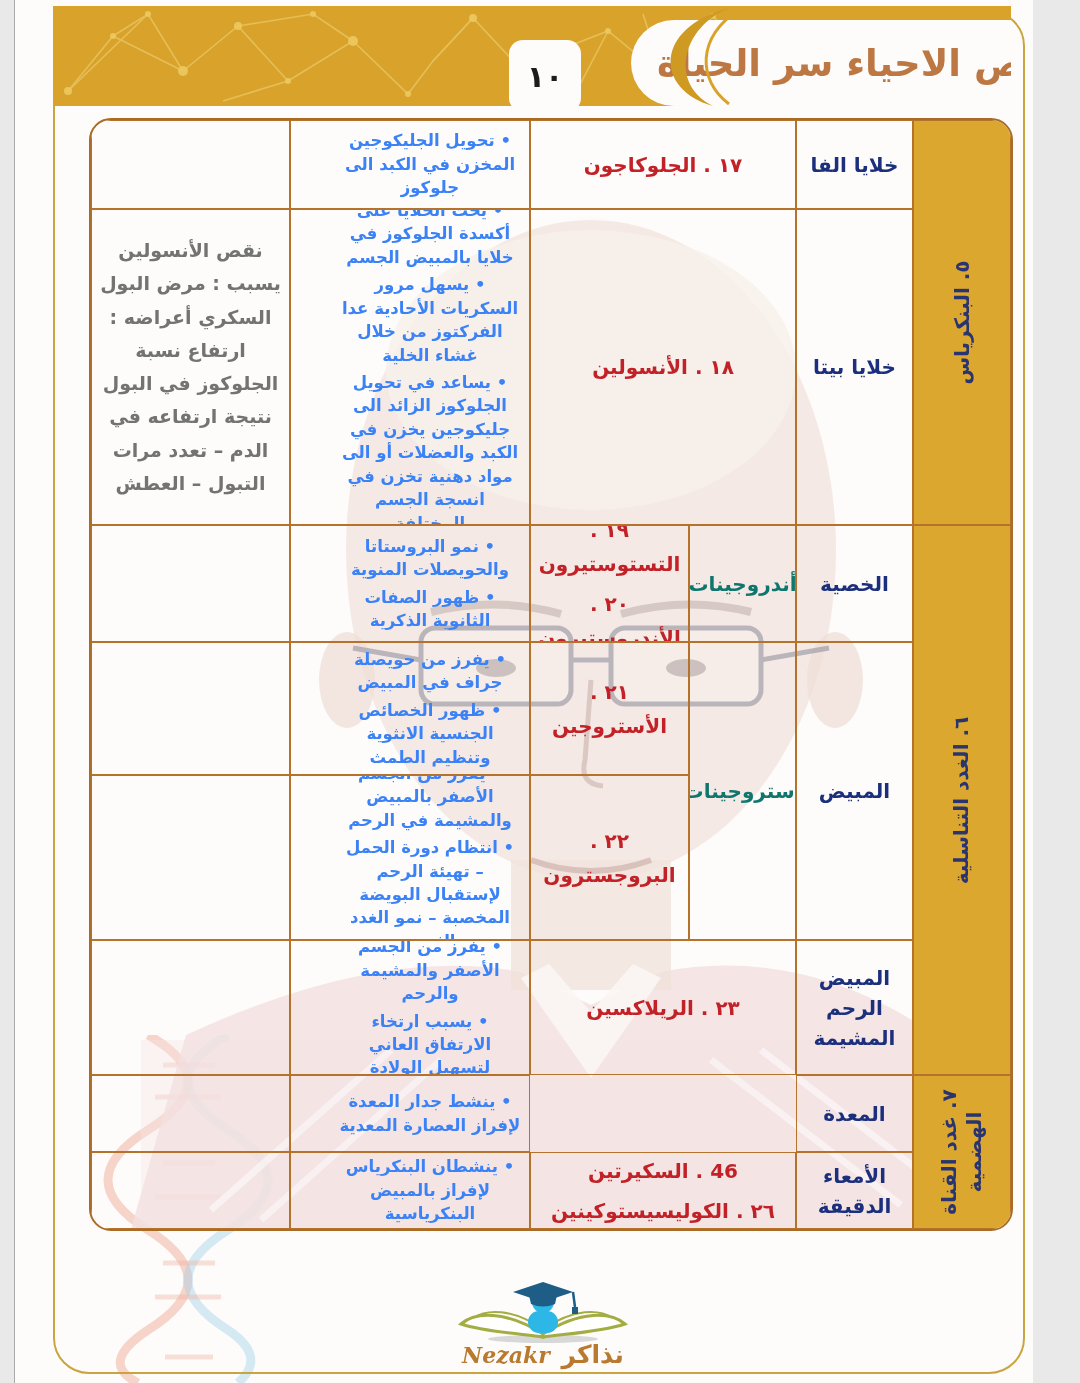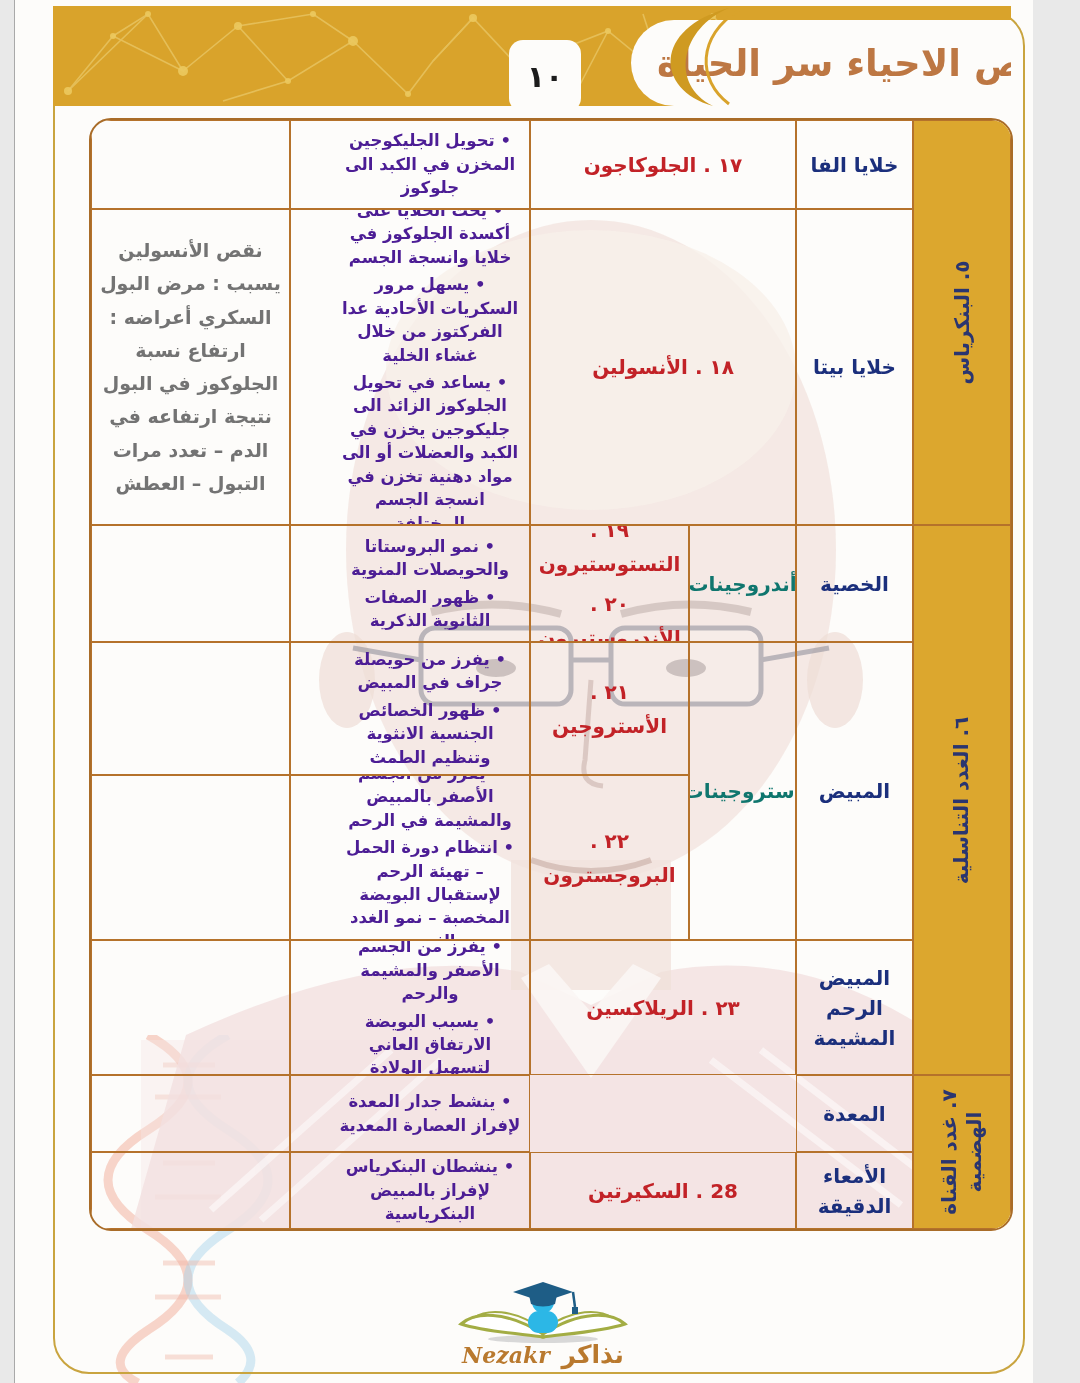--- a/index.html
+++ b/index.html
@@ -55,21 +55,21 @@
   }
   .side{background:#dca72e;}
   .vlabel{
     transform:rotate(-90deg);color:#2a3570;font-weight:bold;font-size:20px;
     white-space:nowrap;line-height:1.25;
   }
   .vlabel.wrap{white-space:normal;width:152px;text-align:center;}
   .gland{color:#1b2f7c;font-weight:bold;font-size:20px;line-height:1.5;}
   .group{color:#0f766e;font-weight:bold;font-size:20px;}
   .hormone{color:#c22227;font-weight:bold;font-size:20px;line-height:1.7;}
-  .funcs{color:#4c1d95;font-weight:bold;font-size:16.5px;line-height:1.42;direction:rtl;padding-left:48px;}
+  .funcs{color:#3b82f6;font-weight:bold;font-size:16.5px;line-height:1.42;direction:rtl;padding-left:48px;}
   .funcs .line{margin:2px 0;}
   .hormone .line{margin:3px 0;}
   .note{color:#737373;font-weight:bold;font-size:19px;line-height:1.75;direction:rtl;}
   .logo{
     position:absolute;left:408px;top:1280px;width:240px;height:92px;z-index:2;
     display:flex;flex-direction:column;align-items:center;text-align:center;
   }
   .brand{direction:rtl;color:#b9792e;font-weight:bold;margin-top:-4px;}
   .brand .ar{font-size:25px;}
   .brand .en{font-size:22px;font-style:italic;font-family:"DejaVu Serif",serif;margin-right:6px;}
@@ -197,46 +197,47 @@
       <div class="cell hormone" style="grid-column:3/5;grid-row:1">١٧ .   الجلوكاجون</div>
       <div class="cell hormone" style="grid-column:3/5;grid-row:2">١٨ . الأنسولين</div>
       <div class="cell hormone" style="grid-column:4;grid-row:3">
           <div class="line">١٩ . التستوستيرون</div>
           <div class="line">٢٠ . الأندروستيرون</div>
         </div>
       <div class="cell hormone" style="grid-column:4;grid-row:4">٢١ . الأستروجين</div>
       <div class="cell hormone" style="grid-column:4;grid-row:5">٢٢ . البروجسترون</div>
       <div class="cell hormone" style="grid-column:3/5;grid-row:6">٢٣ . الريلاكسين</div>
       <div class="cell hormone" style="grid-column:3/5;grid-row:8">
-          <div class="line">28 .  السكيرتين</div>
+          <div class="line">46 .  السكيرتين</div>
+          <div class="line">٢٦ .  الكوليسيستوكينين</div>
         </div>
 
       <div class="cell funcs" style="grid-column:5;grid-row:1">
           <div class="line">• تحويل الجليكوجين المخزن في الكبد الى جلوكوز</div>
         </div>
       <div class="cell funcs" style="grid-column:5;grid-row:2">
-          <div class="line">• يحث الخلايا على أكسدة الجلوكوز في خلايا وانسجة الجسم</div>
+          <div class="line">• يحث الخلايا على أكسدة الجلوكوز في خلايا بالمبيض الجسم</div>
           <div class="line">• يسهل مرور السكريات الأحادية عدا الفركتوز من خلال غشاء الخلية</div>
           <div class="line">• يساعد في تحويل الجلوكوز الزائد الى جليكوجين يخزن في الكبد والعضلات أو الى مواد دهنية تخزن في انسجة الجسم المختلفة</div>
         </div>
       <div class="cell funcs" style="grid-column:5;grid-row:3">
           <div class="line">• نمو البروستاتا والحويصلات المنوية</div>
           <div class="line">• ظهور الصفات الثانوية الذكرية</div>
         </div>
       <div class="cell funcs" style="grid-column:5;grid-row:4">
           <div class="line">• يفرز من حويصلة جراف في المبيض</div>
           <div class="line">• ظهور الخصائص الجنسية الانثوية وتنظيم الطمث</div>
         </div>
       <div class="cell funcs" style="grid-column:5;grid-row:5">
           <div class="line">• يفرز من الجسم الأصفر بالمبيض والمشيمة في الرحم</div>
           <div class="line">• انتظام دورة الحمل – تهيئة الرحم لإستقبال البويضة المخصبة – نمو الغدد الثديية</div>
         </div>
       <div class="cell funcs" style="grid-column:5;grid-row:6">
           <div class="line">• يفرز من الجسم الأصفر والمشيمة والرحم</div>
-          <div class="line">• يسبب البويضة الارتفاق العاني لتسهيل الولادة</div>
+          <div class="line">• يسبب ارتخاء الارتفاق العاني لتسهيل الولادة</div>
         </div>
       <div class="cell funcs" style="grid-column:5;grid-row:7">
           <div class="line">• ينشط جدار المعدة لإفراز العصارة المعدية</div>
         </div>
       <div class="cell funcs" style="grid-column:5;grid-row:8">
           <div class="line">• ينشطان البنكرياس لإفراز بالمبيض البنكرياسية</div>
         </div>
 
       <div class="cell" style="grid-column:6;grid-row:1"></div>
       <div class="cell note" style="grid-column:6;grid-row:2">نقص الأنسولين يسبب : مرض البول السكري أعراضه : ارتفاع نسبة الجلوكوز في البول نتيجة ارتفاعه في الدم – تعدد مرات التبول – العطش</div>

